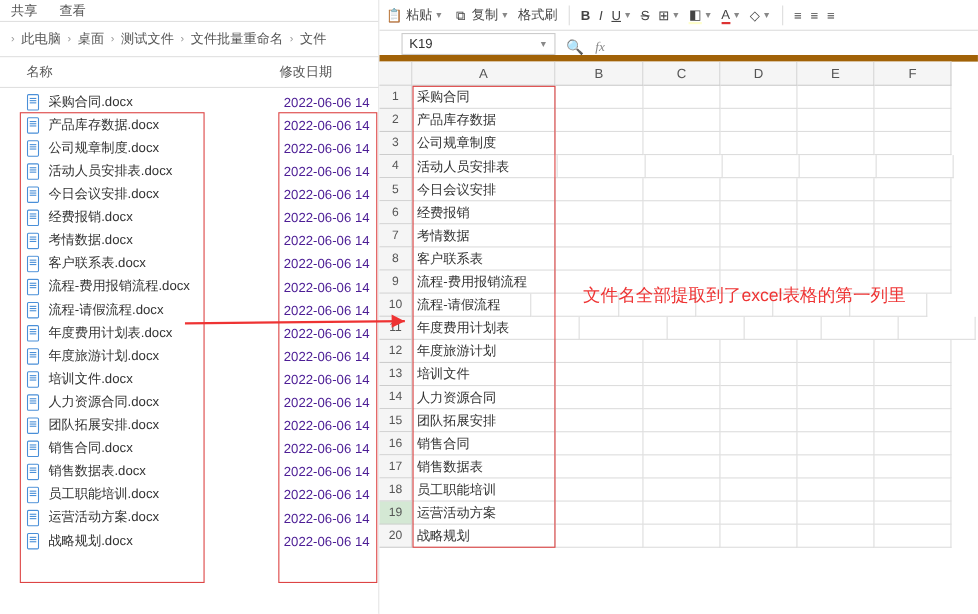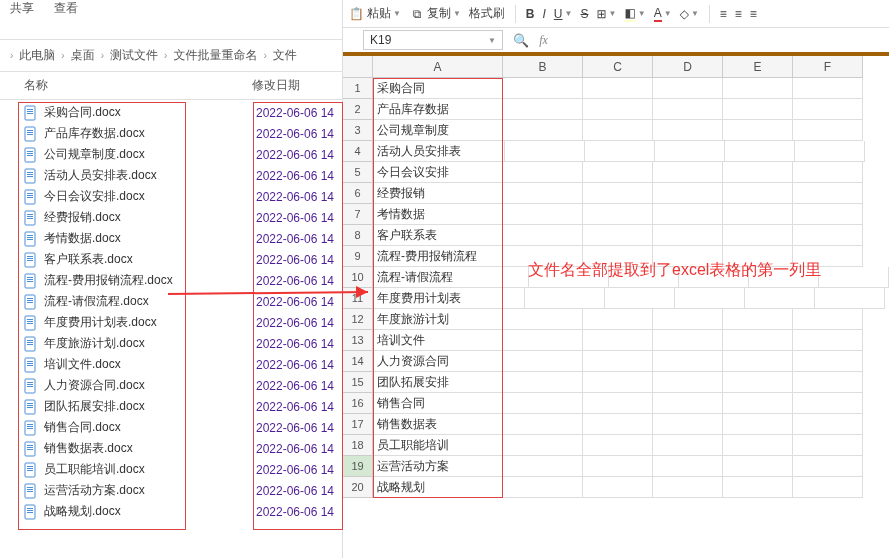--- a/index.html
+++ b/index.html
@@ -1,39 +1,39 @@
 <!DOCTYPE html>
 <html><head>
   <meta charset="utf-8">
   <style>
     *{box-sizing:border-box;margin:0;padding:0}
     body{font-family:'Microsoft YaHei',Arial,sans-serif;font-size:12px;color:#333;width:889px;height:558px;overflow:hidden;position:relative;background:#fff}
     .container{display:flex;width:100%;height:100%}
     .left-panel{width:345px;border-right:1px solid #ddd;position:relative}
-    .left-top{height:40px;border-bottom:1px solid #e0e0e0;display:flex;align-items:flex-start;padding-left:10px;gap:20px}
+    .left-top{height:20px;border-bottom:1px solid #e0e0e0;display:flex;align-items:flex-end;padding-left:10px;gap:20px}
     .left-tab{color:#555;cursor:pointer}
     .breadcrumb{height:32px;display:flex;align-items:center;padding-left:10px;gap:6px;color:#555;font-size:12px;border-bottom:1px solid #e0e0e0}
     .breadcrumb .sep{color:#999;font-size:10px}
     .file-list-header{display:flex;height:28px;align-items:center;border-bottom:1px solid #e0e0e0;padding-left:24px;color:#555}
     .file-list-header .col-name{flex:1}
     .file-list-header .col-date{width:90px}
     .file-list{padding:2px 0}
     .file-row{display:flex;align-items:center;height:21px;padding-left:24px}
     .file-icon{width:14px;height:16px;margin-right:6px;position:relative;flex-shrink:0}
     .file-icon svg{width:14px;height:16px}
     .file-name{flex:1;color:#333;white-space:nowrap;overflow:hidden}
     .file-date{width:90px;color:#4c1d95;text-align:center;padding-right:4px}
     .red-box-left{position:absolute;border:1px solid #d44;pointer-events:none}
     .right-panel{flex:1;position:relative;background:#fff}
     .toolbar{height:28px;display:flex;align-items:center;padding:0 6px;gap:8px;border-bottom:1px solid #ddd;font-size:12px;color:#444}
     .tb-item{display:flex;align-items:center;gap:2px;cursor:pointer}
     .tb-item .dd{font-size:8px;color:#888}
     .tb-sep{width:1px;height:18px;background:#ddd;margin:0 2px}
     .tb-icon{width:16px;height:16px;display:flex;align-items:center;justify-content:center}
-    .namebox-row{height:28px;display:flex;align-items:center;border-bottom:4px solid #a16207;padding-left:20px;gap:10px}
+    .namebox-row{height:28px;display:flex;align-items:flex-end;border-bottom:6px solid #a16207;padding-left:20px;gap:10px}
     .namebox{width:140px;height:20px;border:1px solid #ccc;display:flex;align-items:center;padding:0 6px;background:#fff;font-size:12px}
     .namebox .txt{flex:1}
     .namebox .dd{font-size:8px;color:#888}
     .fx-lbl{color:#888;font-style:italic;font-family:Liberation Serif, serif}
     .grid{position:relative}
     .col-headers{display:flex;height:22px}
     .rowhead-corner{width:30px;border-right:1px solid #ccc;border-bottom:1px solid #ccc;background:#f5f5f5}
     .col-head{border-right:1px solid #ccc;border-bottom:1px solid #ccc;background:#f5f5f5;display:flex;align-items:center;justify-content:center;color:#555;font-size:12px}
     .col-A{width:130px}
     .col-B{width:80px}
@@ -435,21 +435,21 @@
             </div>
             <div class="cell-row">
               <div class="cell" style="width: 130px;">流程-费用报销流程</div>
               <div class="cell" style="width: 80px;"></div>
               <div class="cell" style="width: 70px;"></div>
               <div class="cell" style="width: 70px;"></div>
               <div class="cell" style="width: 70px;"></div>
               <div class="cell" style="width: 70px;"></div>
             </div>
             <div class="cell-row">
-              <div class="cell" style="width: 156px;">流程-请假流程</div>
+              <div class="cell" style="width: 108px;">流程-请假流程</div>
               <div class="cell" style="width: 80px;"></div>
               <div class="cell" style="width: 70px;"></div>
               <div class="cell" style="width: 70px;"></div>
               <div class="cell" style="width: 70px;"></div>
               <div class="cell" style="width: 70px;"></div>
             </div>
             <div class="cell-row">
               <div class="cell" style="width: 152px;">年度费用计划表</div>
               <div class="cell" style="width: 80px;"></div>
               <div class="cell" style="width: 70px;"></div>

